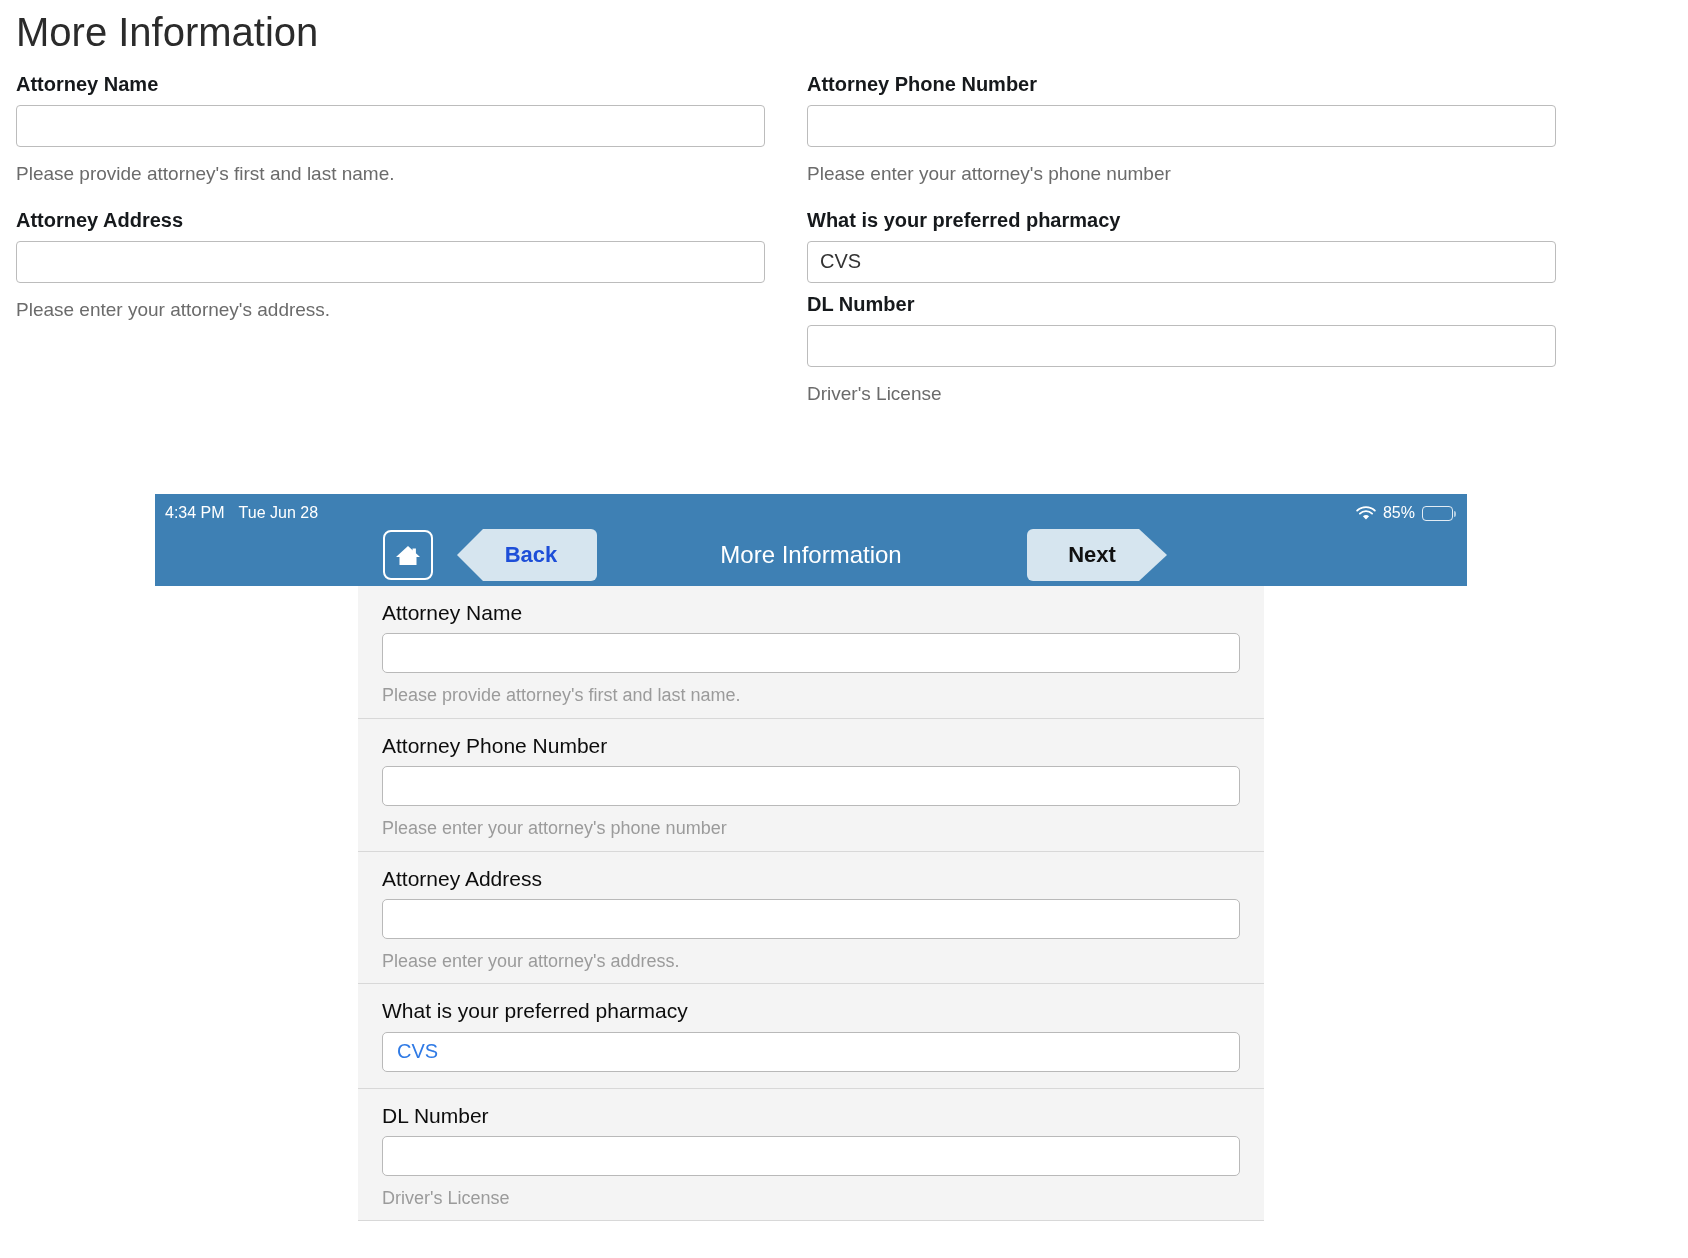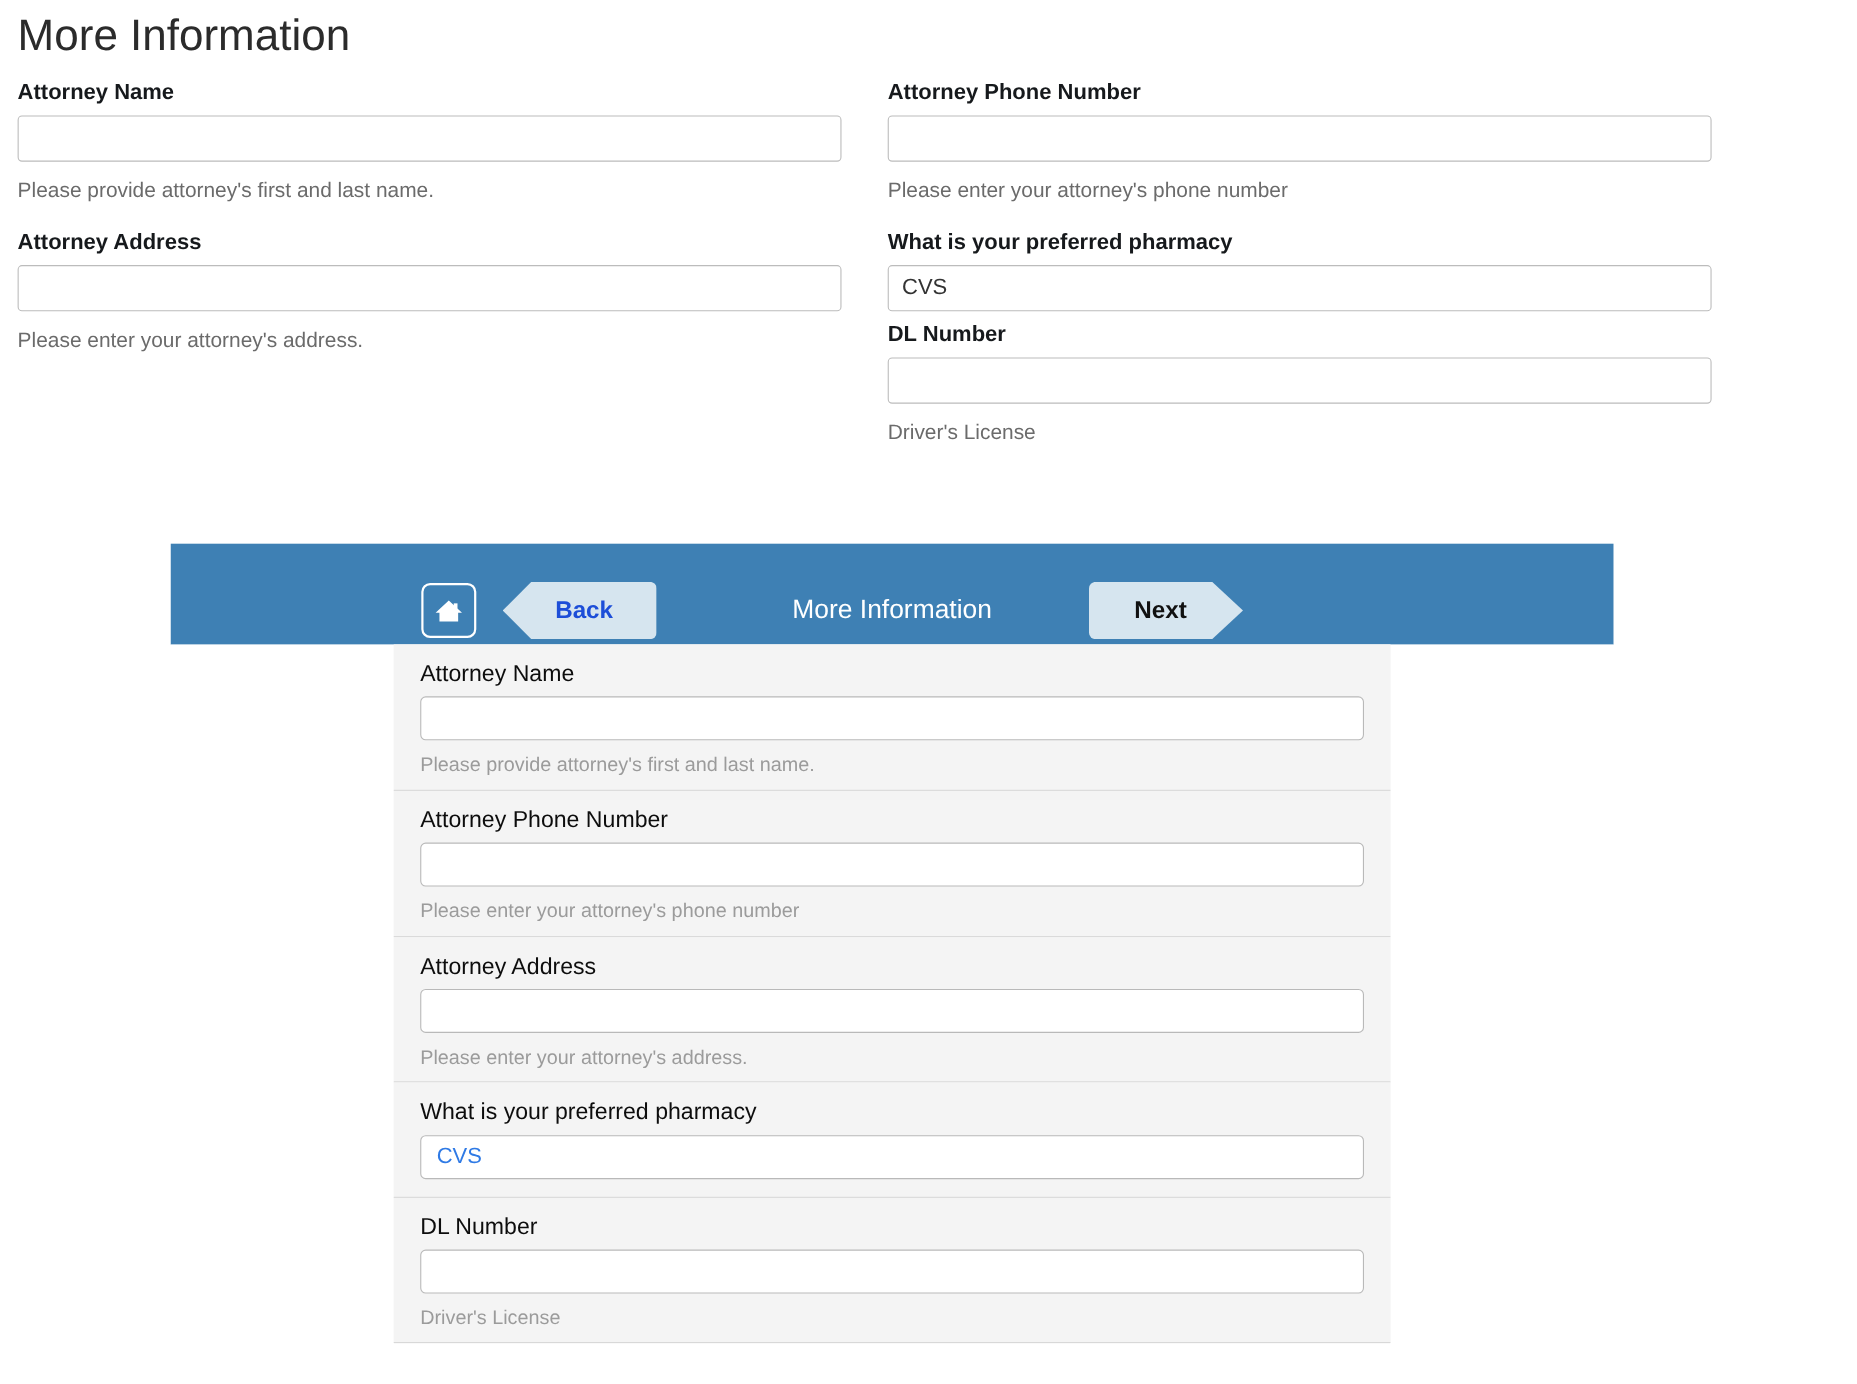--- a/index.html
+++ b/index.html
@@ -161,21 +161,21 @@
     position: absolute;
     left: 0; right: 0;
     text-align: center;
     color: #ffffff;
     font-size: 24px;
     font-weight: 500;
     pointer-events: none;
   }
   .next-btn {
     position: absolute;
-    left: 835px;
+    left: 872px;
     width: 140px; height: 52px;
     background: #d6e5ef;
     color: #111;
     font-size: 22px;
     font-weight: bold;
     display: flex;
     align-items: center;
     justify-content: center;
     padding-right: 16px;
     border: none;
@@ -279,20 +279,39 @@
 
     </div>
 
   </div>
 </div>
 
 <div class="ipad-wrap">
 
   <div class="ipad-topbar">
 
+    <div class="statusbar">
+      <div class="status-left">
+        <span>4:34 PM</span>
+        <span>Tue Jun 28</span>
+      </div>
+      <div class="status-right">
+        <span class="wifi-icon">
+          <svg width="20" height="15" viewBox="0 0 20 15">
+            <path d="M10 13.6 L6.9 10.3 a4.6 4.6 0 0 1 6.2 0 Z" fill="#fff"></path>
+            <path d="M3.9 7.6 a8.8 8.8 0 0 1 12.2 0" stroke="#fff" stroke-width="1.9" fill="none" stroke-linecap="round"></path>
+            <path d="M1.2 4.6 a12.8 12.8 0 0 1 17.6 0" stroke="#fff" stroke-width="1.9" fill="none" stroke-linecap="round"></path>
+          </svg>
+        </span>
+        <span>85%</span>
+        <span class="battery">
+          <span class="battery-fill"></span>
+        </span>
+      </div>
+    </div>
 
     <div class="navbar">
 
       <div class="home-btn">
         <span>
           <svg width="26" height="24" viewBox="0 0 26 24">
             <path d="M13 3 L25 14 L21.5 14 L21.5 22 L4.5 22 L4.5 14 L1 14 Z" fill="#ffffff"></path>
             <rect x="17.5" y="5.5" width="3.4" height="5" fill="#ffffff"></rect>
           </svg>
         </span>

